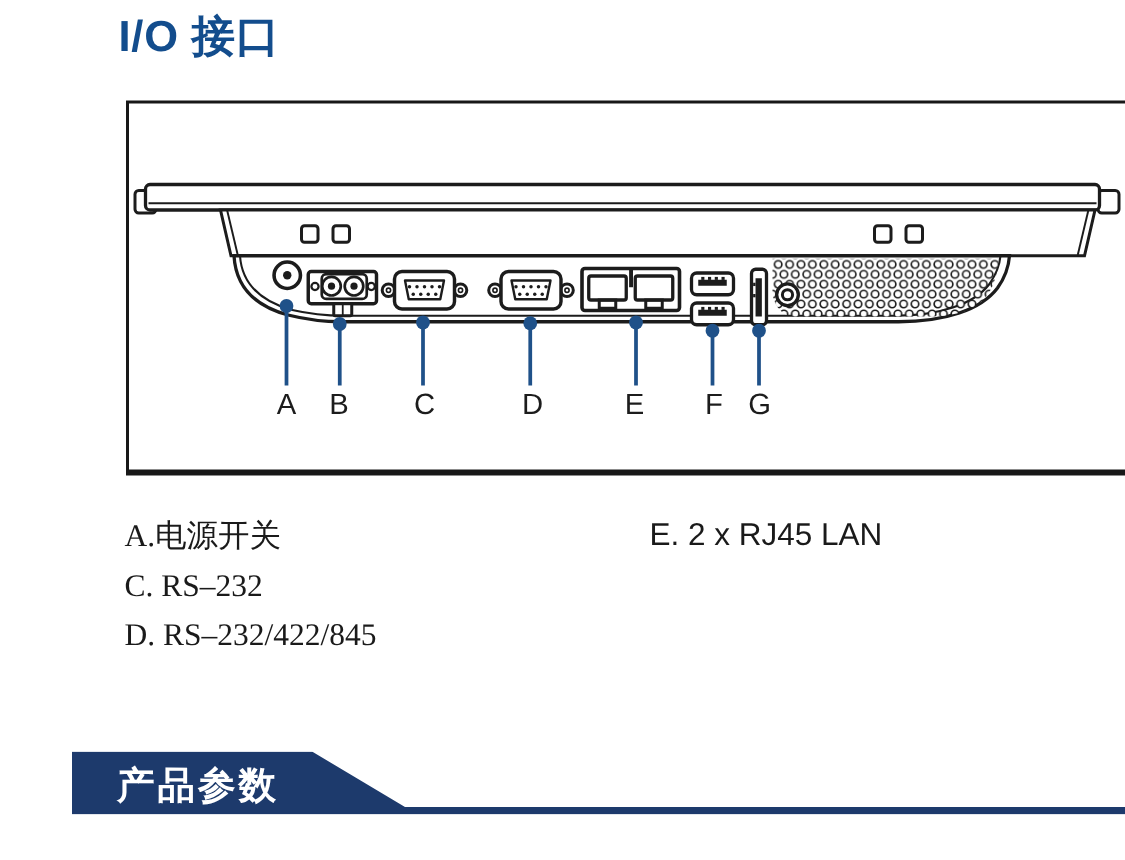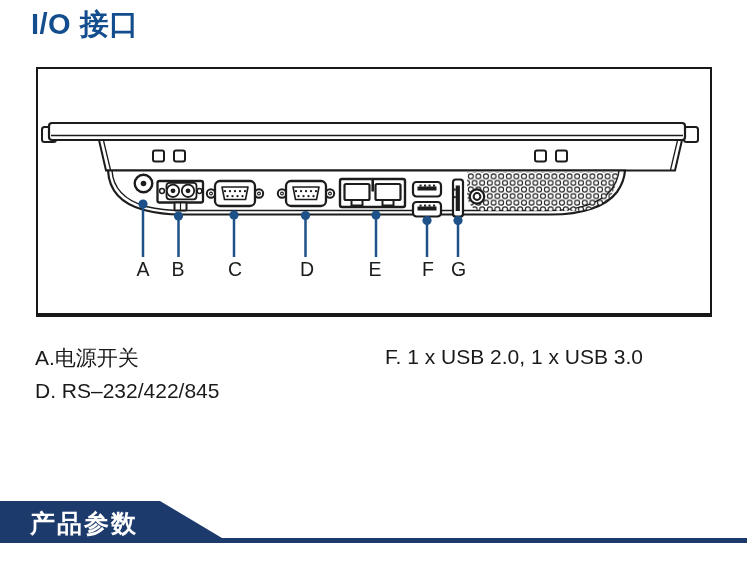--- a/index.html
+++ b/index.html
@@ -1,32 +1,32 @@
 <!DOCTYPE html>
 <html><head>
 <meta charset="utf-8">
 <style>
   * { margin: 0; padding: 0; box-sizing: border-box; }
   html, body { width: 750px; height: 573px; background: #ffffff; overflow: hidden;
     font-family: "Liberation Sans", "DejaVu Sans", sans-serif; }
-  .stage { position: relative; width: 691px; height: 573px; background: #ffffff; }
+  .stage { position: relative; width: 691px; height: 573px; background: #ffffff; margin-left: 48px; }
 
   .page-title {
     position: absolute; left: 31px; top: 5px;
     font-size: 29px; font-weight: 700; color: #134d8d; letter-spacing: 0.5px;
   }
 
   .io-box {
     position: absolute; left: 36px; top: 67px; width: 676px; height: 250px;
     border: 2.5px solid #181818; border-bottom-width: 4px; background: #ffffff;
   }
   .io-box svg { position: absolute; left: 0; top: 0; }
 
   .legend { position: absolute; top: 341px; font-size: 21px; color: #1a1a1a; }
-  .legend-left  { left: 35px;  }
+  .legend-left  { left: 35px; font-family: Liberation Serif, serif;  }
   .legend-left  .legend-row { height: 33px; line-height: 33px; }
   .legend-right { left: 385px; }
   .legend-right .legend-row { height: 31px; line-height: 31px; }
   .legend-row { white-space: nowrap; }
 
   .section-banner {
     position: absolute; left: 0; top: 501px; width: 750px; height: 42px;
     background: #1d3a6c;
     -webkit-clip-path: polygon(0 0, 160px 0, 222px 37px, 747px 37px, 747px 42px, 0 42px);
     clip-path: polygon(0 0, 160px 0, 222px 37px, 747px 37px, 747px 42px, 0 42px);
@@ -210,23 +210,24 @@
           <text class="port-letter" x="337" y="207">E</text>
           <text class="port-letter" x="390" y="207">F</text>
           <text class="port-letter" x="420.5" y="207">G</text>
         </g>
       </g>
     </svg>
   </div>
 
   <div class="legend legend-left">
     <div class="legend-row">A.电源开关</div>
+    <div class="legend-row">C. RS–232</div>
     <div class="legend-row">D. RS–232/422/845</div>
   </div>
   <div class="legend legend-right">
-    <div class="legend-row">F. 1 x USB 2.0, 1 x USB 3.0</div>
+    <div class="legend-row">E. 2 x RJ45 LAN</div>
   </div>
 
   <div class="section-banner">
     <span class="banner-label">产品参数</span>
   </div>
 
 </div>
 
 </body></html>

